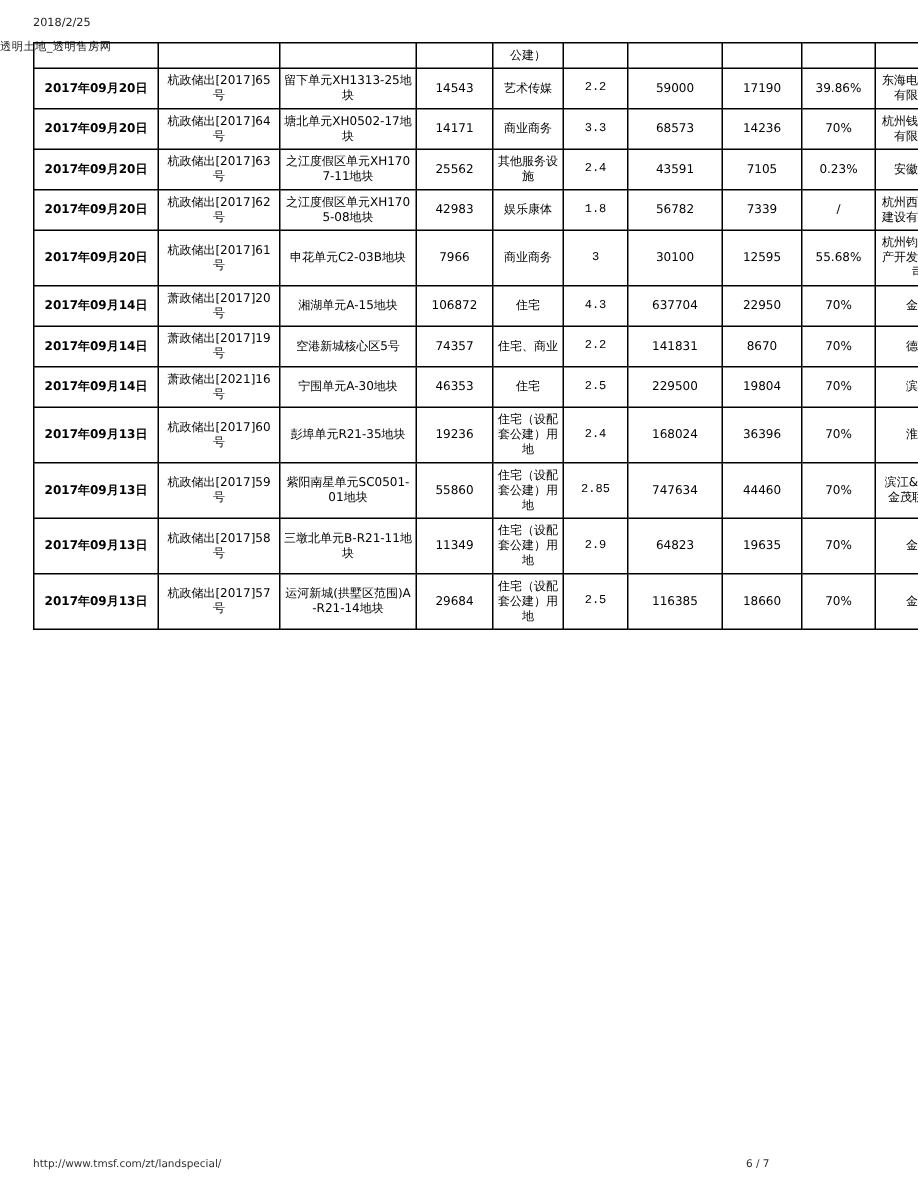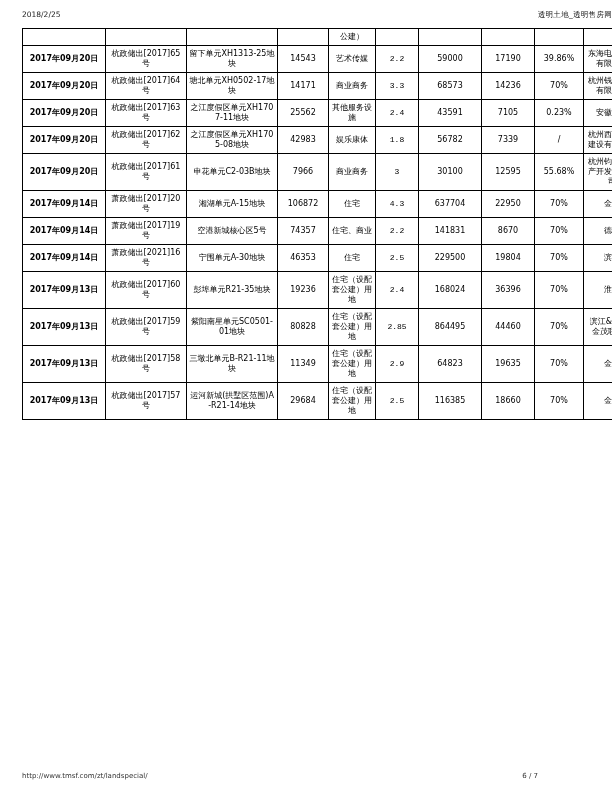--- a/index.html
+++ b/index.html
@@ -33,33 +33,32 @@
   }
   .hdr .hdr-date {
     position: absolute;
     left: 22px;
     top: 0;
   }
   .hdr .hdr-title {
     position: absolute;
     left: 0;
     width: 612px;
-    text-align: right;
-    top: 0;
+    text-align: left;
+    top: 16px;
     letter-spacing: 0.3px;
   }
   .ftr {
     position: absolute;
     bottom: 8px;
     left: 0;
     width: 535px;
     height: 12px;
     font-size: 7px;
     color: #333;
-    padding-left: 25px;
   }
   .ftr .ftr-url {
     position: absolute;
     left: 22px;
     top: 0;
   }
   .ftr .ftr-page {
     position: absolute;
     right: 22px;
     top: 0;
@@ -234,24 +233,24 @@
         <td class="c6 num">168024</td>
         <td class="c7 num">36396</td>
         <td class="c8 num">70%</td>
         <td class="c9">淮矿</td>
       </tr>
 
       <tr>
         <td class="c0">2017年09月13日</td>
         <td class="c1">杭政储出[2017]59号</td>
         <td class="c2">紫阳南星单元SC0501-01地块</td>
-        <td class="c3 num">80828</td>
+        <td class="c3 num">55860</td>
         <td class="c4">住宅（设配套公建）用地</td>
         <td class="c5 num">2.85</td>
-        <td class="c6 num">864495</td>
+        <td class="c6 num">747634</td>
         <td class="c7 num">44460</td>
         <td class="c8 num">70%</td>
         <td class="c9">滨江&amp;保利&amp;金茂联合体</td>
       </tr>
 
       <tr>
         <td class="c0">2017年09月13日</td>
         <td class="c1">杭政储出[2017]58号</td>
         <td class="c2">三墩北单元B-R21-11地块</td>
         <td class="c3 num">11349</td>

